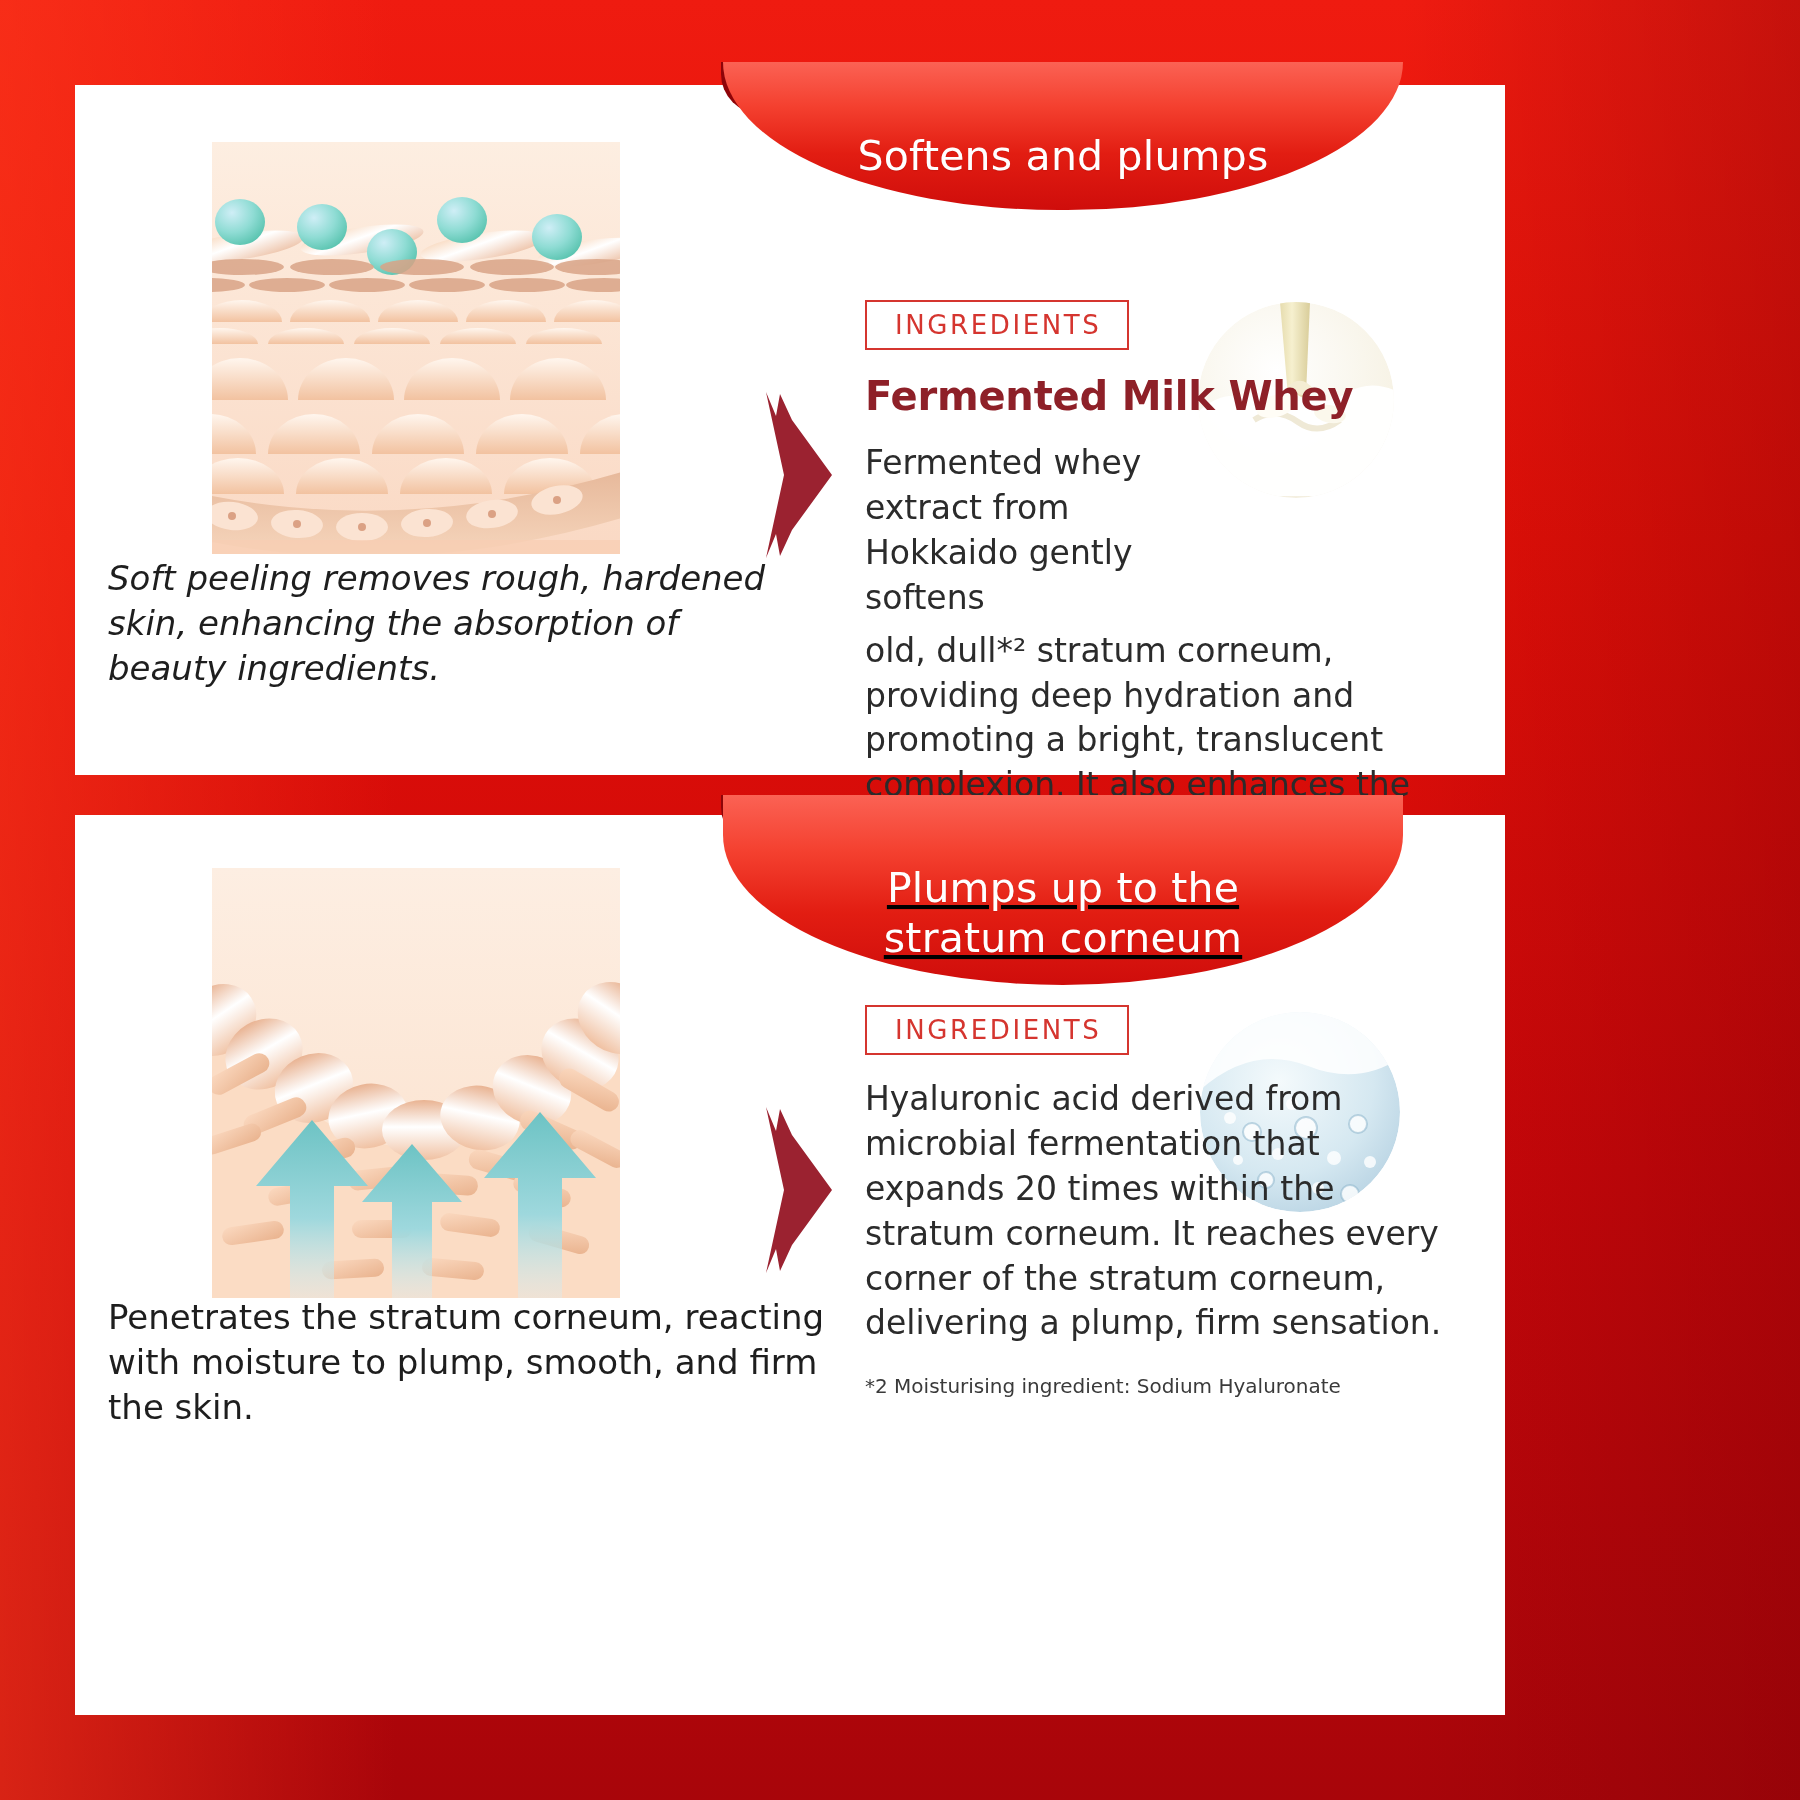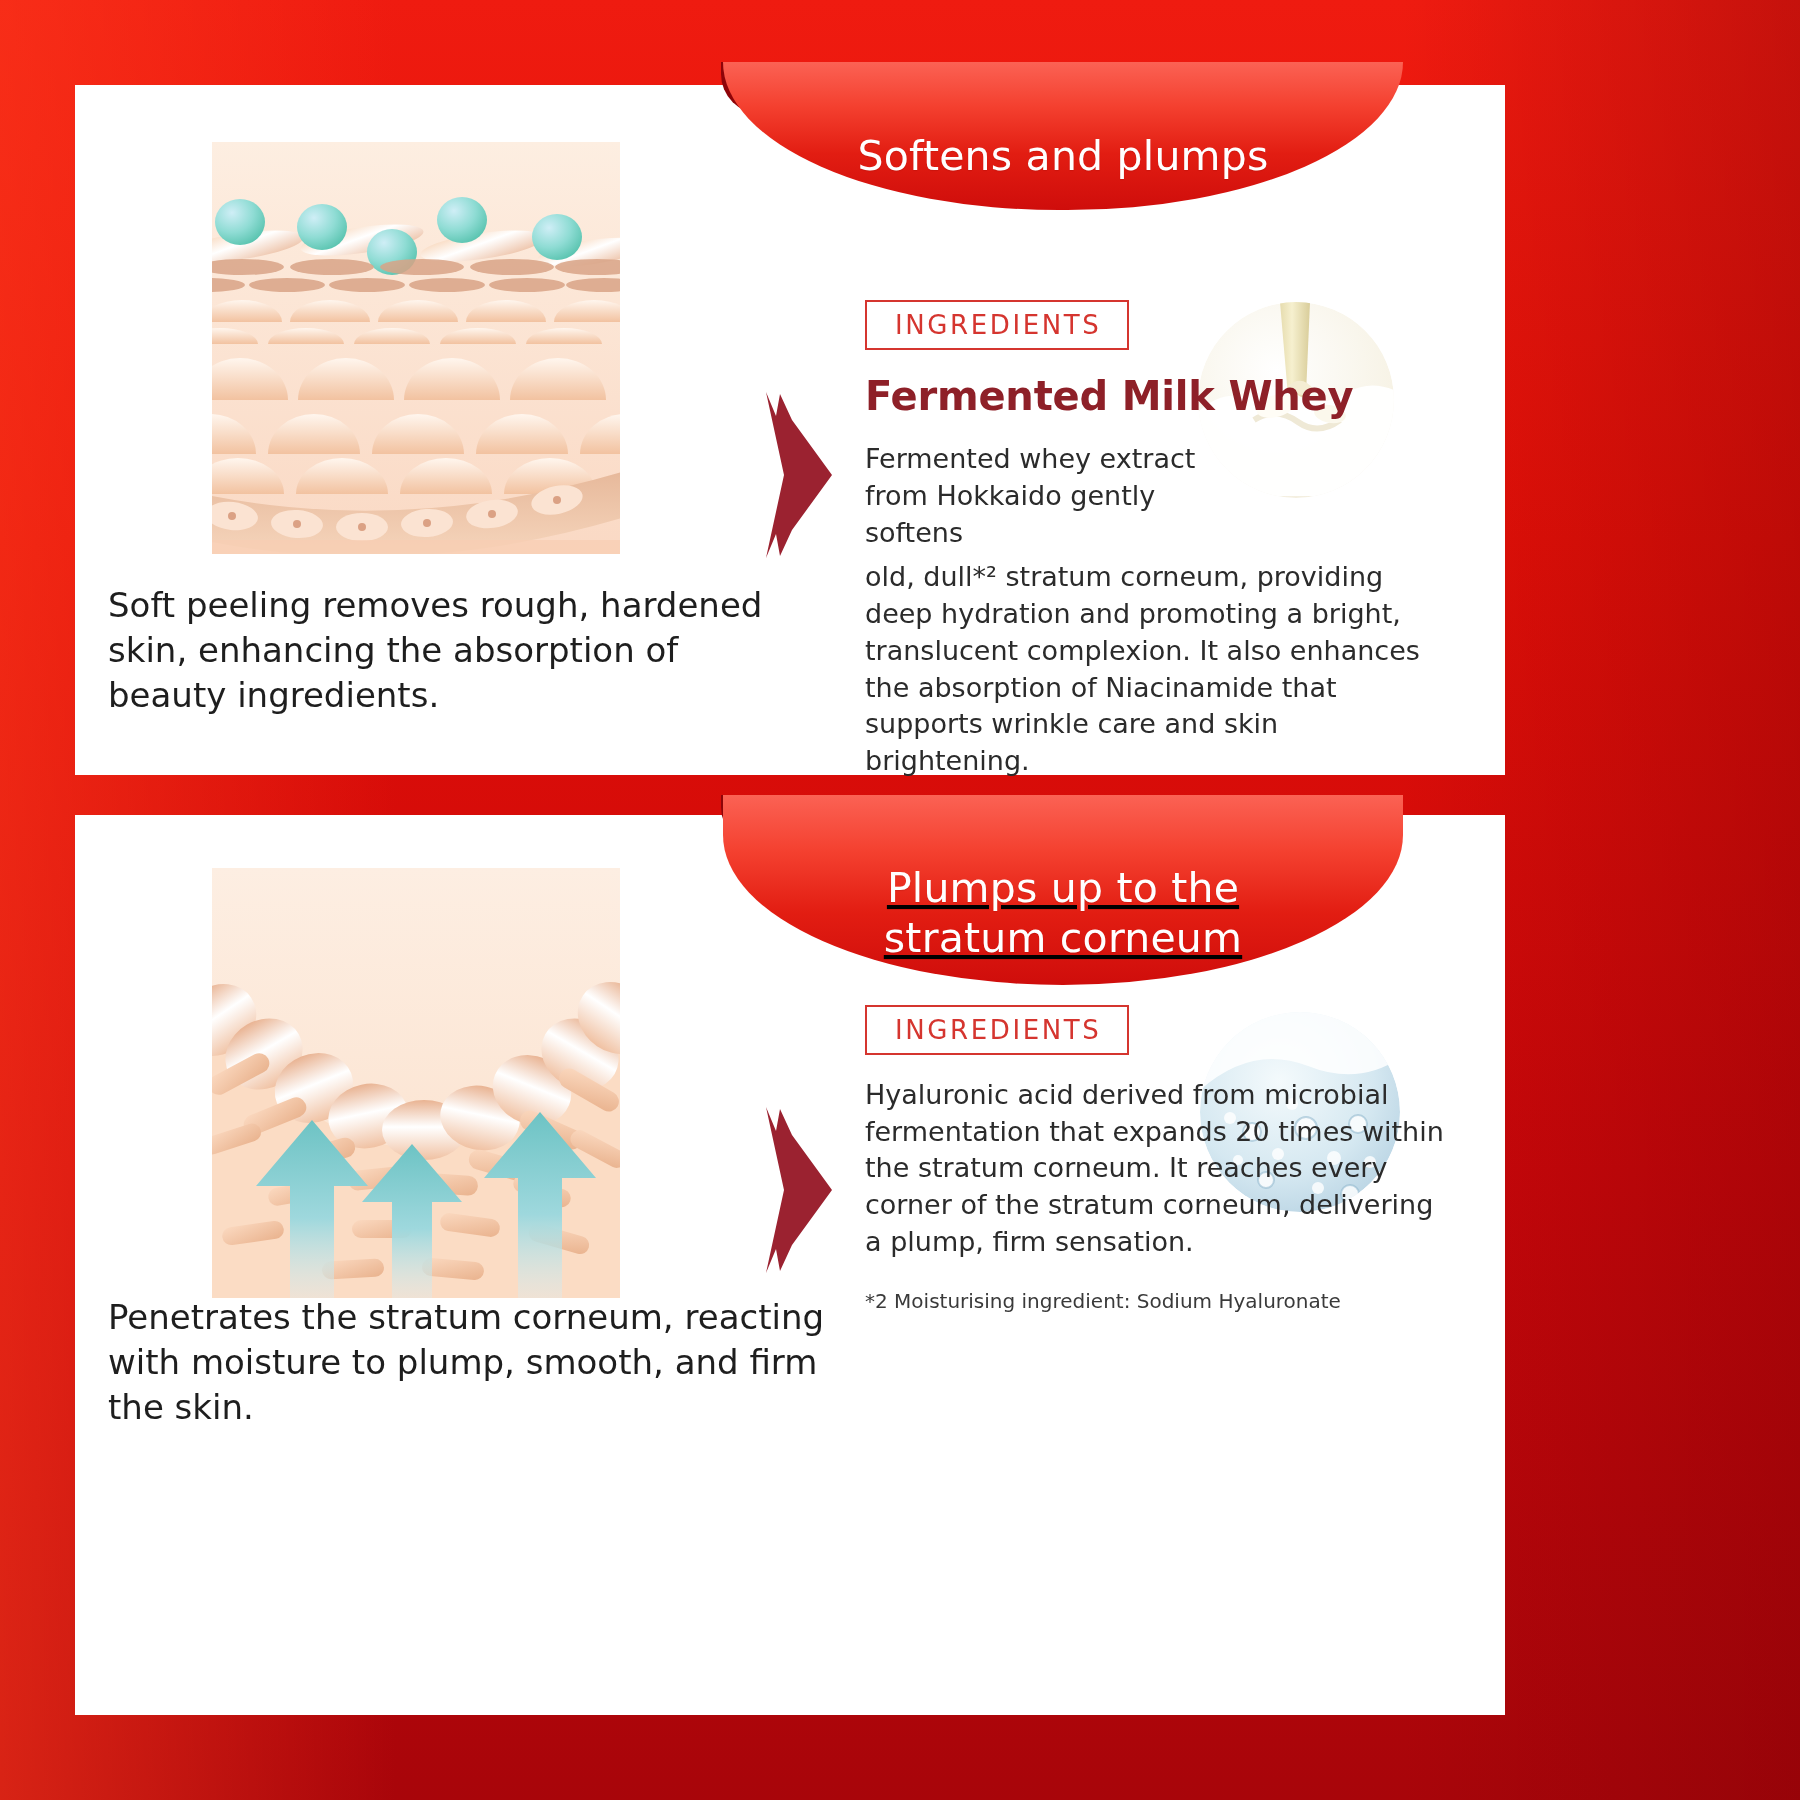--- a/index.html
+++ b/index.html
@@ -82,21 +82,21 @@
   #illus-1 { left:212px; top:142px; width:408px; height:412px; }
   #illus-2 { left:212px; top:868px; width:408px; height:430px; }
 
   .caption{
     position:absolute;
     color:#1e1e1e;
     font-size:34px;
     line-height:1.33;
     font-weight:400;
   }
-  #caption-1 { left:108px; top:583px; width:690px; }
+  #caption-1 { left:108px; top:556px; width:690px;font-style:italic; }
   #caption-2 { left:108px; top:1295px; width:720px; }
 
   
   .arrow{
     position:absolute;
     width:72px;
     z-index:3;
   }
   #arrow-1 { left:762px; top:390px; height:170px; }
   #arrow-2 { left:762px; top:1105px; height:170px; }
@@ -118,21 +118,21 @@
   .ing-title{
     color:#8e2028;
     font-weight:700;
     font-size:40px;
     line-height:1.13;
     margin-top:24px;
     letter-spacing:-.2px;
   }
   .ing-body{
     color:#2b2b2b;
-    font-size:27px;
+    font-size:33px;
     line-height:1.36;
     margin-top:22px;
   }
   .ing-note{
     color:#3a3a3a;
     font-size:20px;
     line-height:1.4;
     margin-top:26px;
   }
   

